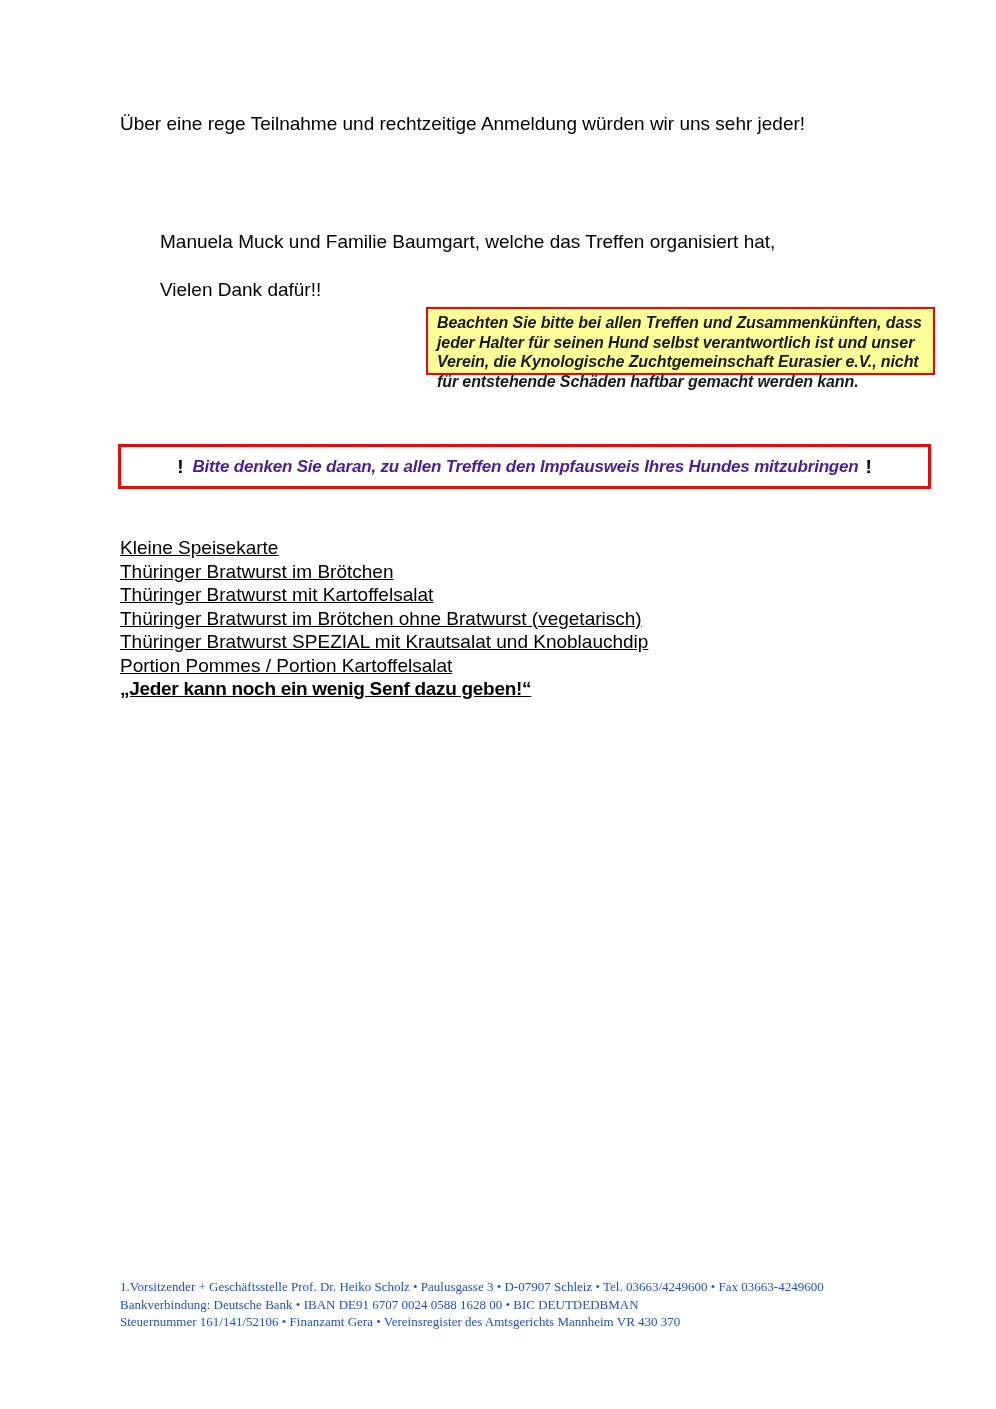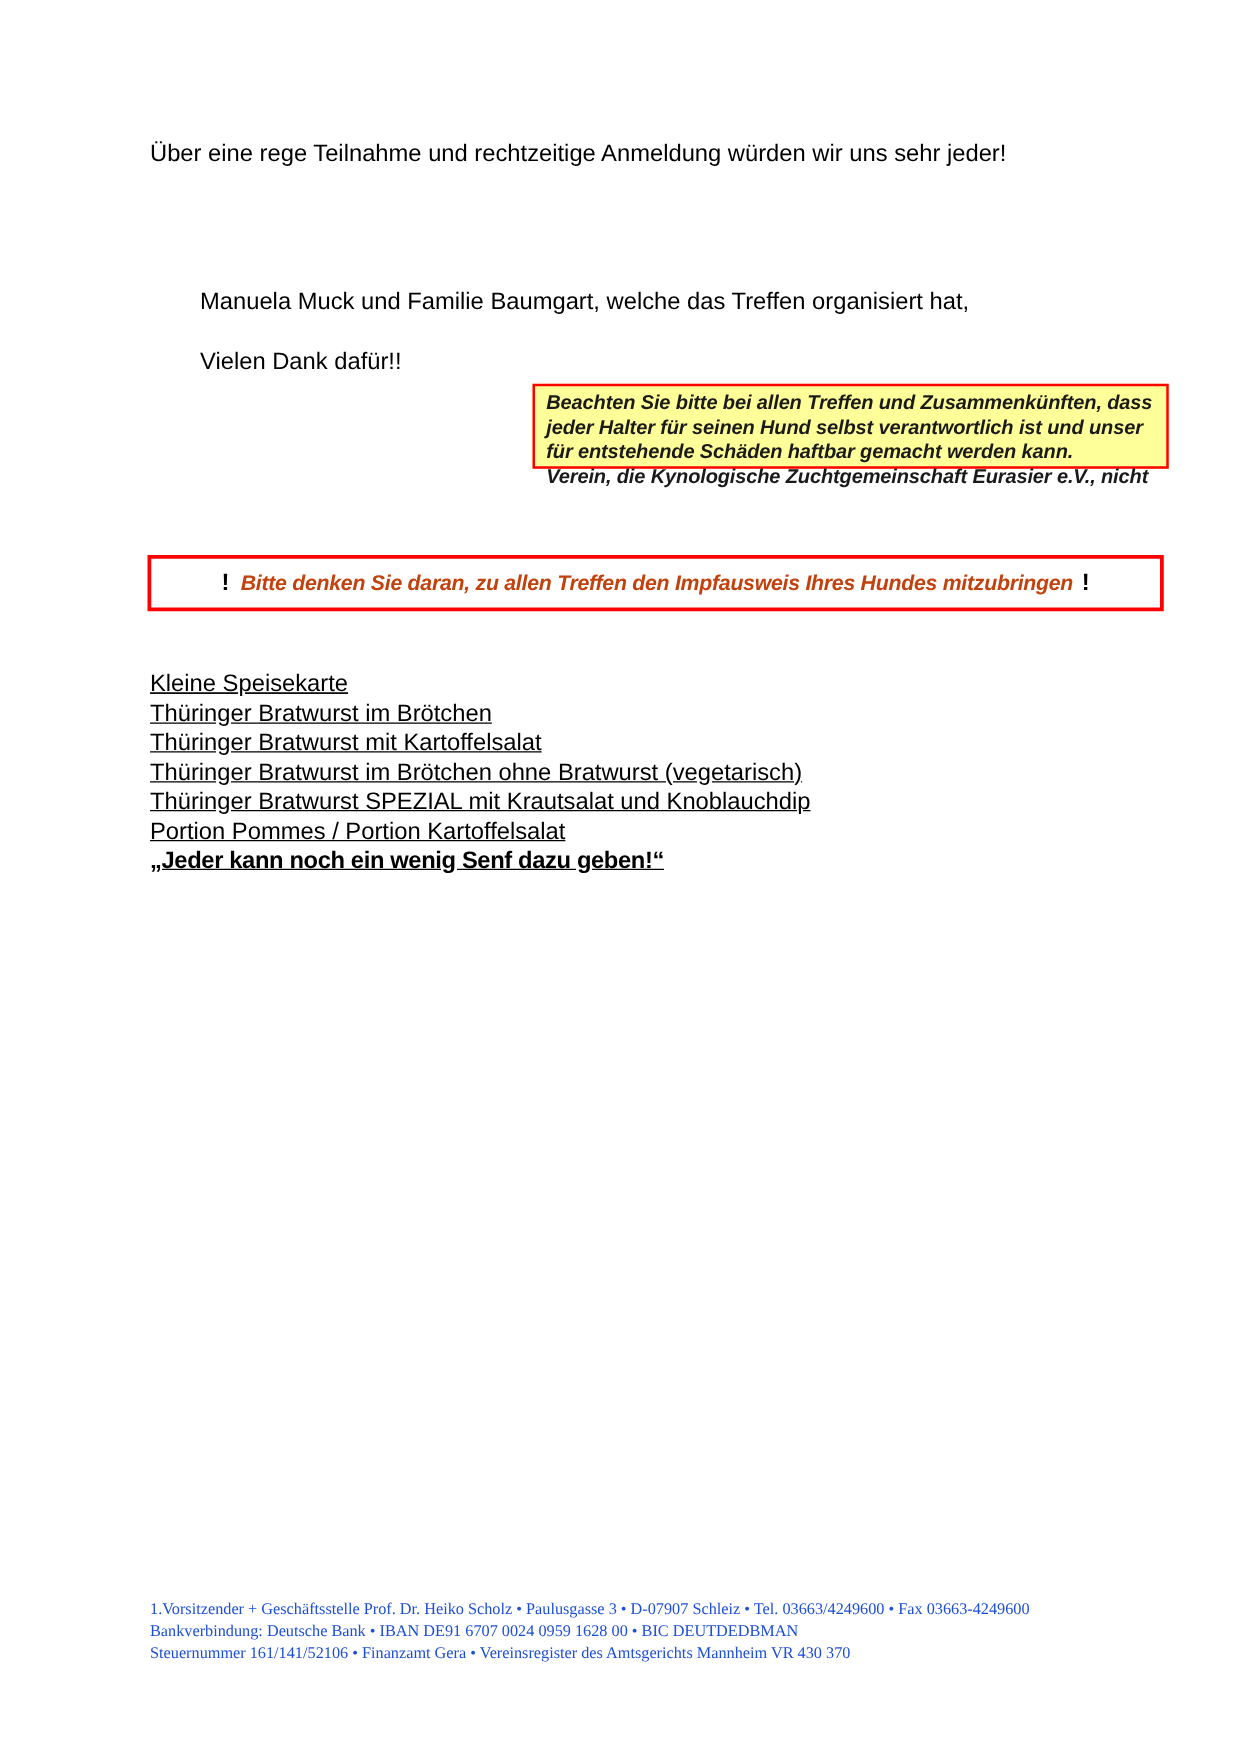--- a/index.html
+++ b/index.html
@@ -51,21 +51,21 @@
     border: 3px solid #ff0000;
     display: flex;
     align-items: center;
     justify-content: center;
   }
   .reminder-text {
     font-size: 17px;
     font-weight: bold;
     font-style: italic;
     letter-spacing: -0.2px;
-    color: #c2410c;
+    color: #4c1d95;
   }
   .excl {
     font-size: 19px;
     font-weight: bold;
     font-style: normal;
     color: #000000;
   }
   .excl-left  { margin-right: 9px; }
   .excl-right { margin-left: 7px; }
 
@@ -100,21 +100,21 @@
 
   <div class="abs body-text p-intro">Über eine rege Teilnahme und rechtzeitige Anmeldung würden wir uns sehr jeder!</div>
 
 
   <div class="abs body-text p-thanks">
     <div>Manuela Muck und Familie Baumgart, welche das Treffen organisiert hat,</div>
     <div>Vielen Dank dafür!!</div>
   </div>
 
   <div class="abs notice-box">
-    <div class="notice-text"><div>Beachten Sie bitte bei allen Treffen und Zusammenkünften, dass</div><div>jeder Halter für seinen Hund selbst verantwortlich ist und unser</div><div>für entstehende Schäden haftbar gemacht werden kann.</div><div>Verein, die Kynologische Zuchtgemeinschaft Eurasier e.V., nicht</div></div>
+    <div class="notice-text"><div>Beachten Sie bitte bei allen Treffen und Zusammenkünften, dass</div><div>jeder Halter für seinen Hund selbst verantwortlich ist und unser</div><div>Verein, die Kynologische Zuchtgemeinschaft Eurasier e.V., nicht</div><div>für entstehende Schäden haftbar gemacht werden kann.</div></div>
   </div>
 
   <div class="abs reminder-box">
     <span class="excl excl-left">!</span>
     <span class="reminder-text">Bitte denken Sie daran, zu allen Treffen den Impfausweis Ihres Hundes mitzubringen</span>
     <span class="excl excl-right">!</span>
   </div>
 
   <div class="abs menu">
     <div class="menu-heading">Kleine Speisekarte</div>
@@ -123,17 +123,17 @@
         <div>Thüringer Bratwurst mit Kartoffelsalat</div>
         <div>Thüringer Bratwurst im Brötchen ohne Bratwurst (vegetarisch)</div>
         <div>Thüringer Bratwurst SPEZIAL mit Krautsalat und Knoblauchdip</div>
         <div>Portion Pommes / Portion Kartoffelsalat</div>
       </div>
     <div class="menu-closing">„Jeder kann noch ein wenig Senf dazu geben!“</div>
   </div>
 
   <div class="abs footer">
       <div>1.Vorsitzender + Geschäftsstelle Prof. Dr. Heiko Scholz • Paulusgasse 3 • D-07907 Schleiz • Tel. 03663/4249600 • Fax 03663-4249600</div>
-      <div>Bankverbindung: Deutsche Bank • IBAN DE91 6707 0024 0959 1628 00 • BIC DEUTDEDBMAN</div>
+      <div>Bankverbindung: Deutsche Bank • IBAN DE91 6707 0024 0588 1628 00 • BIC DEUTDEDBMAN</div>
       <div>Steuernummer 161/141/52106 • Finanzamt Gera • Vereinsregister des Amtsgerichts Mannheim VR 430 370</div>
     </div>
 
 </div>
 
 </body></html>

